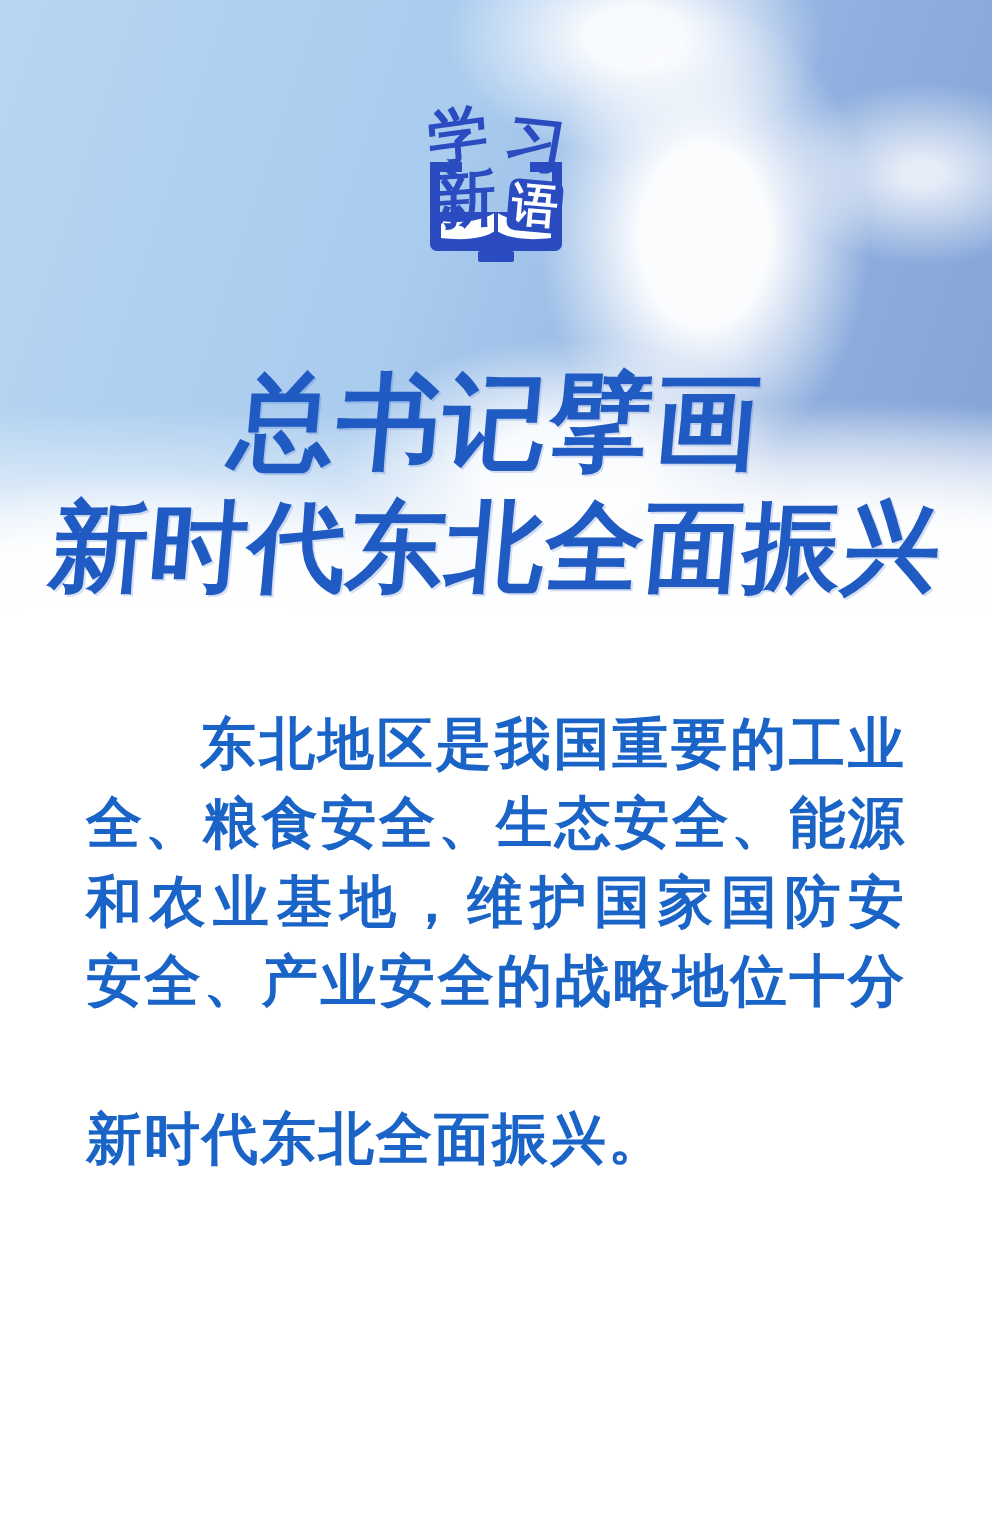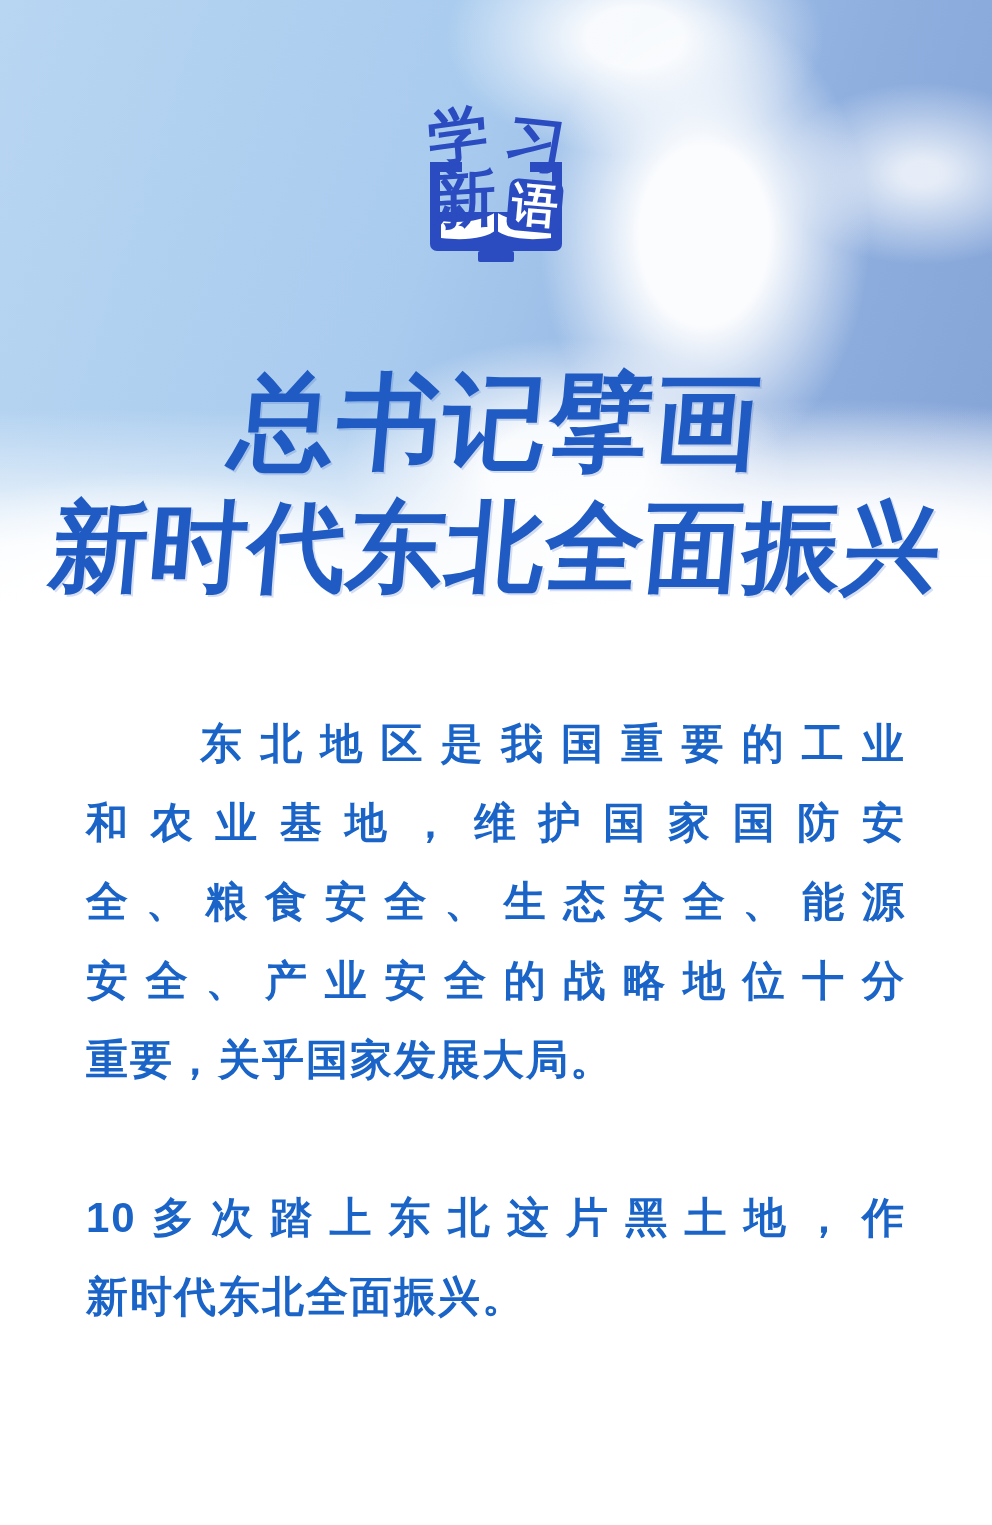--- a/index.html
+++ b/index.html
@@ -63,21 +63,21 @@
   .t1,.t2{
     display:block;
     transform:skewX(-5deg);
     text-shadow:2px 2px 0 rgba(30,80,190,.18);
   }
   .t1{font-size:104px;line-height:125px;letter-spacing:2px;}
   .t2{font-size:98px; line-height:125px;letter-spacing:1px;}
   
   .content{padding:84px 86px 0;}
   .line{
-    font-size:42px;
+    font-size:56px;
     line-height:79px;
     font-weight:700;
     color:var(--body-blue);
     letter-spacing:2px;
     text-align:justify;
     text-align-last:justify;
     white-space:nowrap;
   }
   .line{white-space:normal;}
   .line.first{text-indent:114px;}
@@ -112,26 +112,24 @@
       <span class="t1">总书记擘画</span>
       <span class="t2">新时代东北全面振兴</span>
     </h1>
 
   </div>
 
   <div class="content">
 
     <div class="paragraph">
       <div class="line first">东北地区是我国重要的工业</div>
+      <div class="line">全、粮食安全、生态安全、能源</div>
       <div class="line">和农业基地，维护国家国防安</div>
-      <div class="line">全、粮食安全、生态安全、能源</div>
       <div class="line">安全、产业安全的战略地位十分</div>
-      <div class="line last">重要，关乎国家发展大局。</div>
     </div>
 
     <div class="paragraph">
-      <div class="line">10多次踏上东北这片黑土地，作</div>
       <div class="line last">新时代东北全面振兴。</div>
     </div>
 
   </div>
 
 </div>
 
 </body></html>

